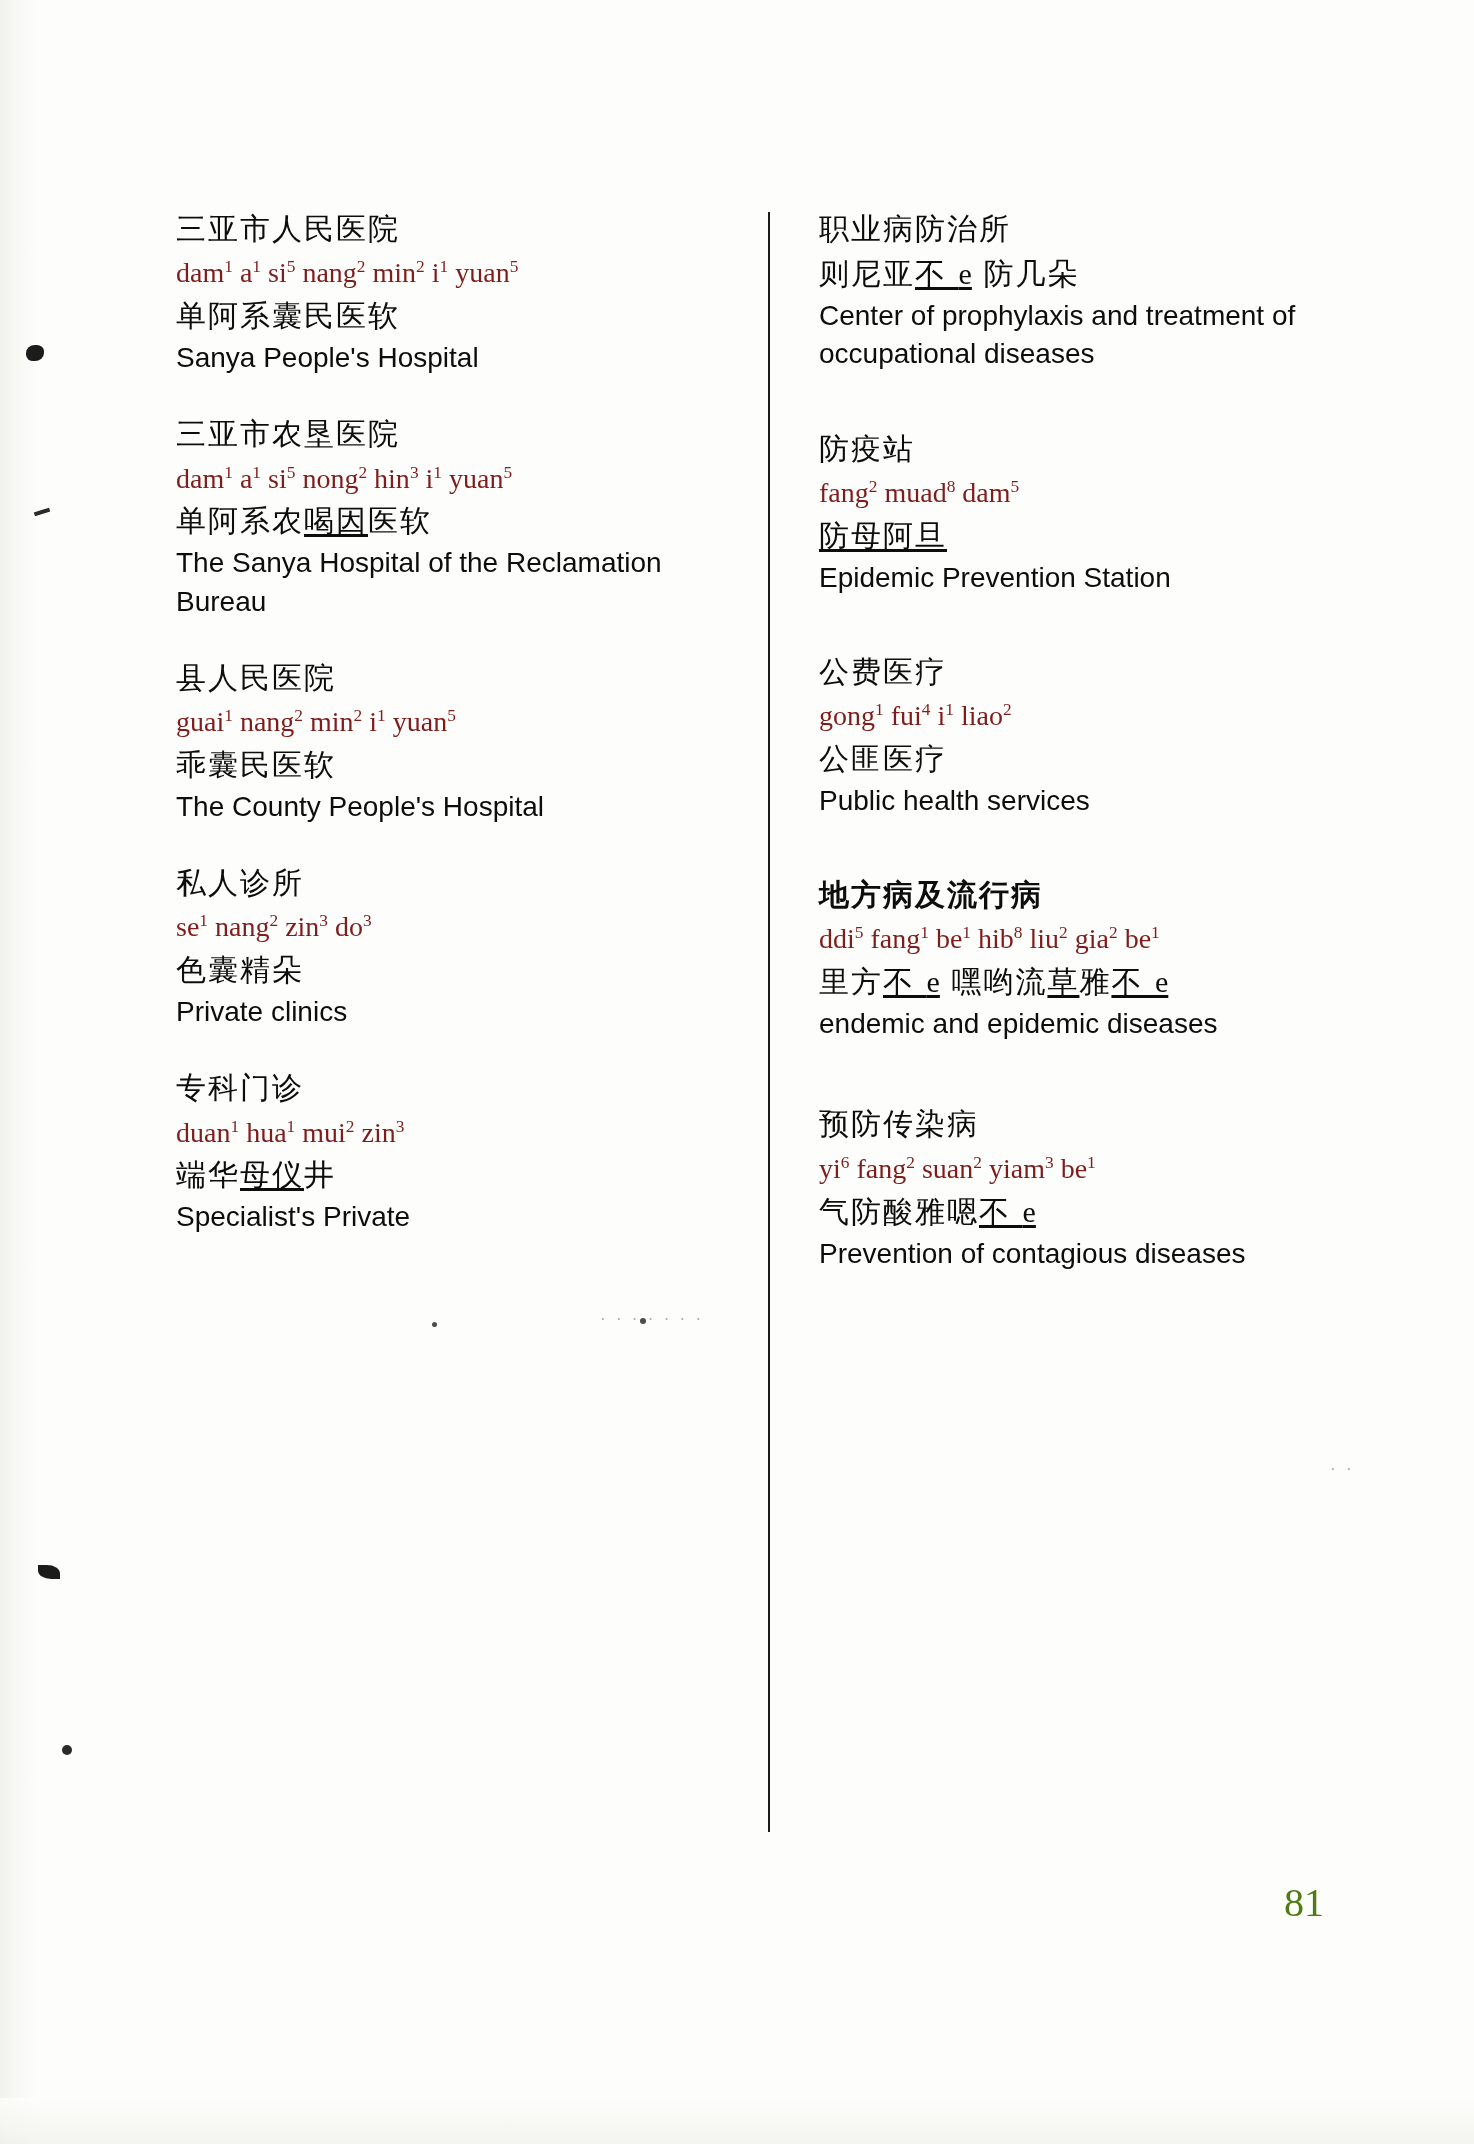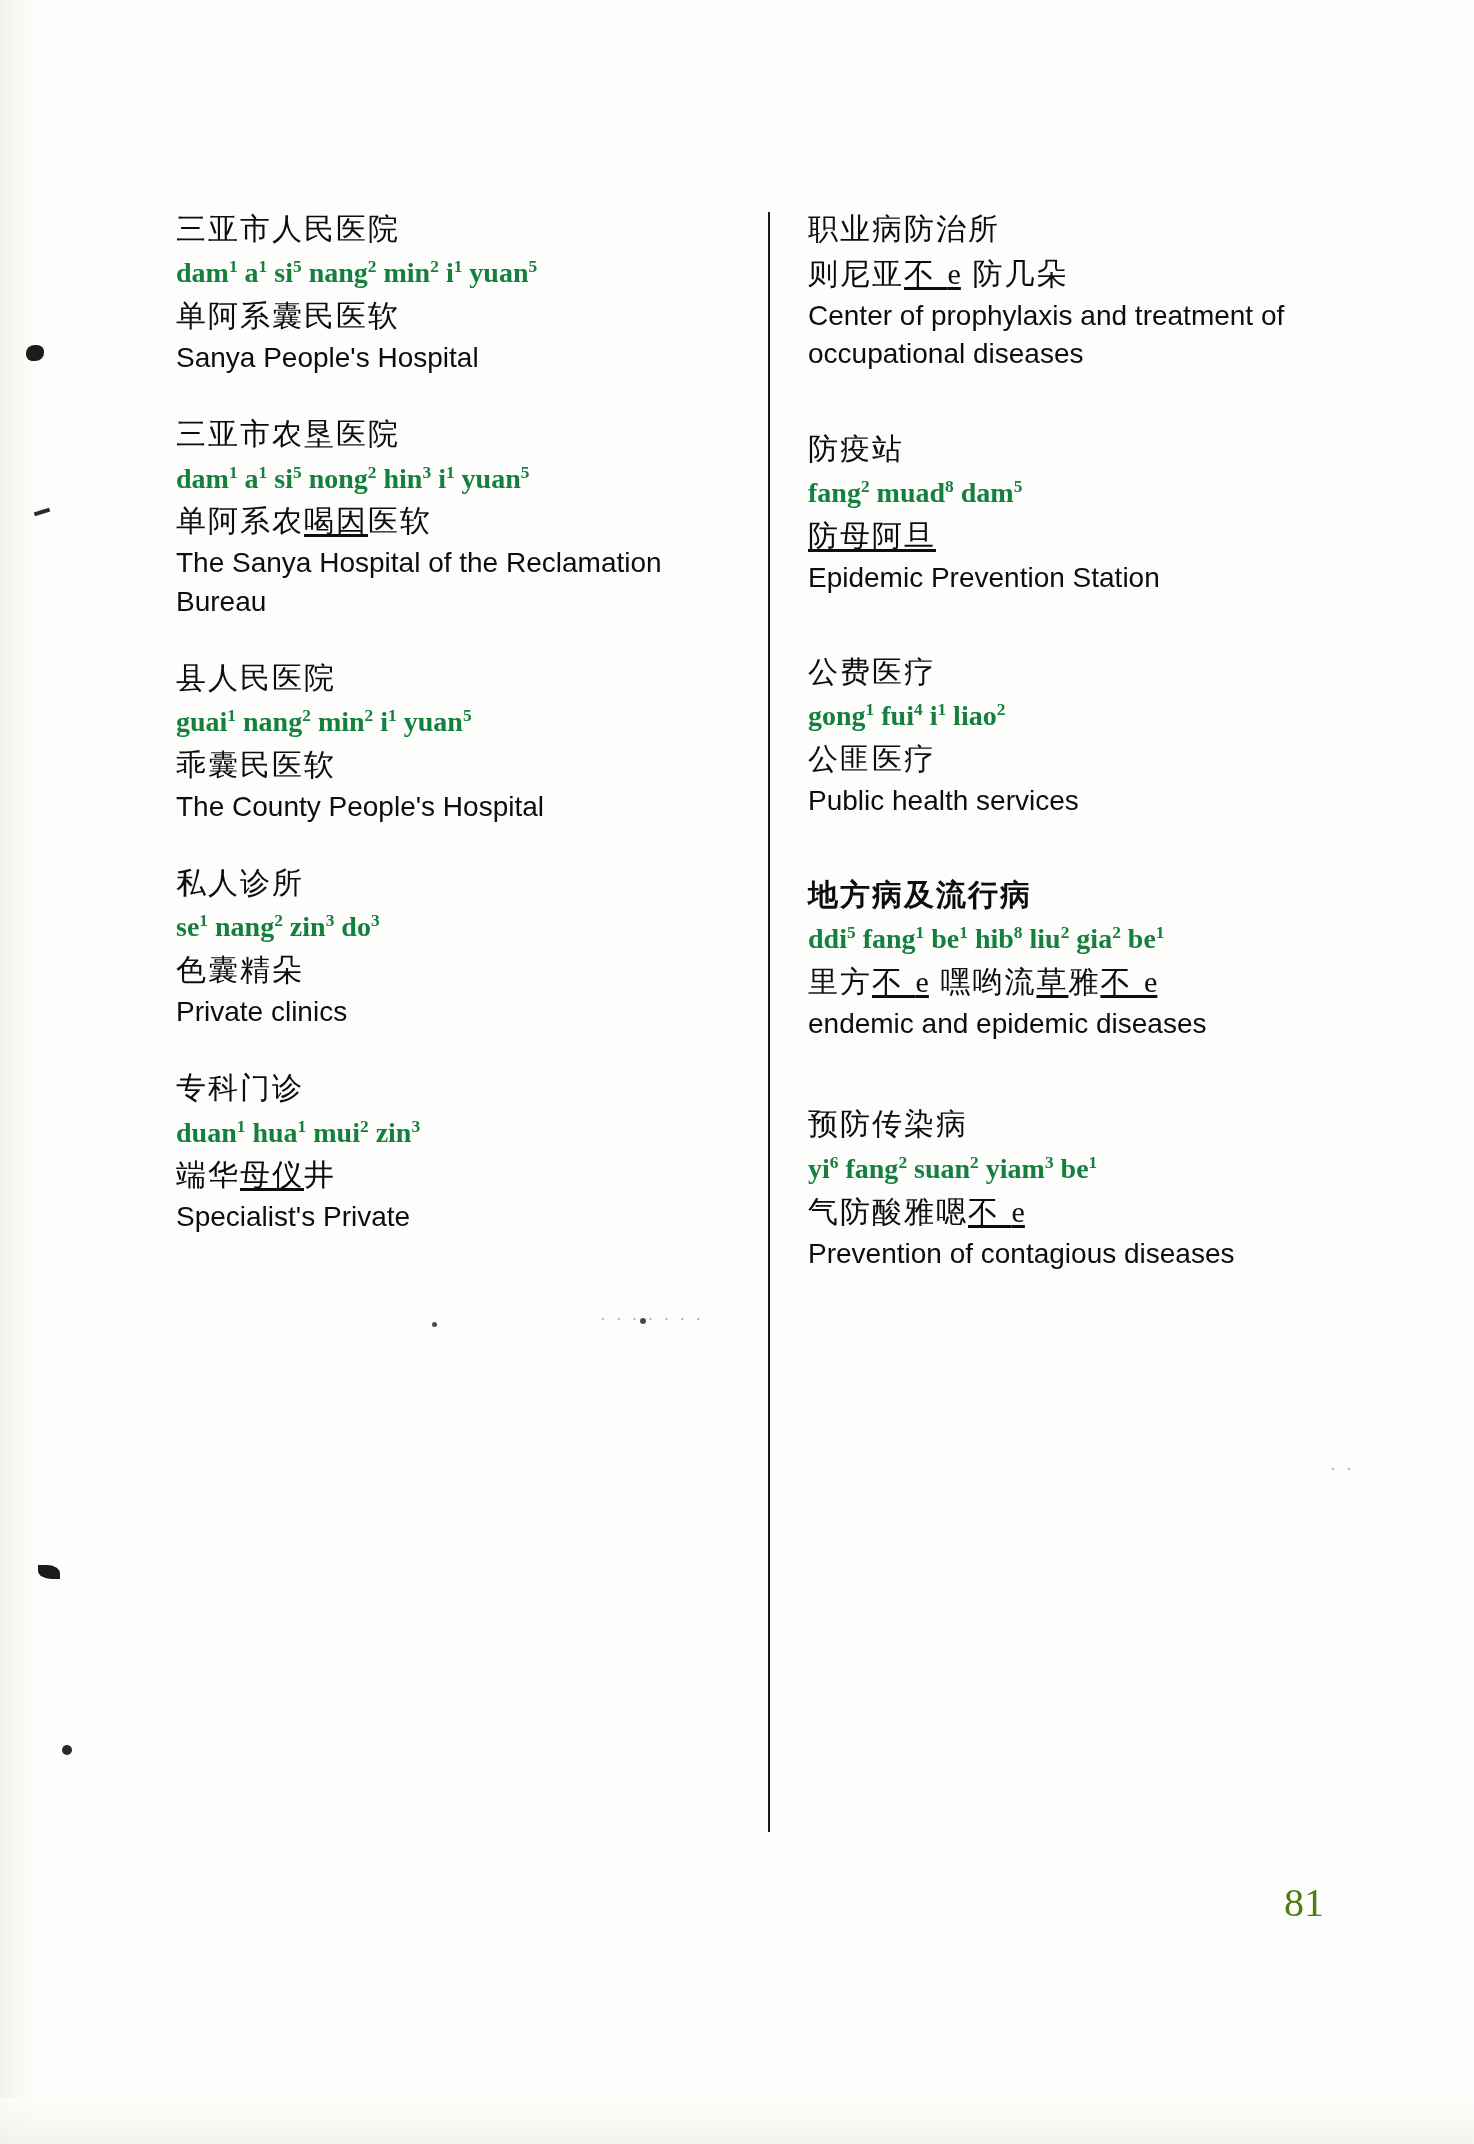--- a/index.html
+++ b/index.html
@@ -36,21 +36,21 @@
     width: 1474px; height: 46px;
     background: linear-gradient(to top, #f1f1ec, #fdfdfb);
     opacity: 0.8;
   }
   .columns {
     position: absolute;
     left: 176px;
     top: 210px;
     width: 1190px;
     display: flex;
-    gap: 5px;
+    gap: 16px;
   }
   .col {
     width: 575px;
     box-sizing: border-box;
   }
   .col-left { padding-right: 40px; }
   .col-right { padding-left: 52px; }
   .divider {
     position: absolute;
     left: 768px;
@@ -70,22 +70,21 @@
     line-height: 1.28;
     color: #0d0d0d;
     margin-bottom: 6px;
   }
   .cn-head.bold { font-weight: bold; }
   .translit {
     font-family: "Liberation Serif", serif;
     font-size: 28px;
     line-height: 1.35;
     margin-bottom: 4px;
-    color: #15803d;
-    font-weight: bold;
+    color: #7f1d1d;
   }
   .translit sup {
     font-size: 0.62em;
     vertical-align: super;
     line-height: 0;
   }
   .cn-gloss {
     font-family: "DejaVu Sans", sans-serif;
     font-size: 30px;
     letter-spacing: 2px;

